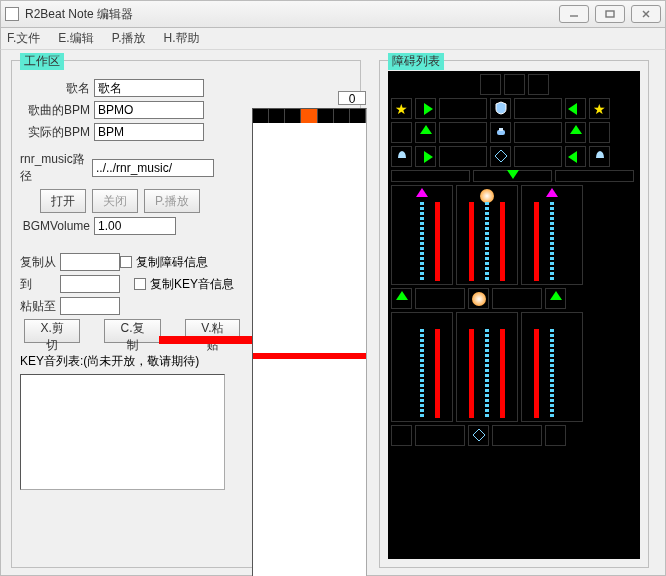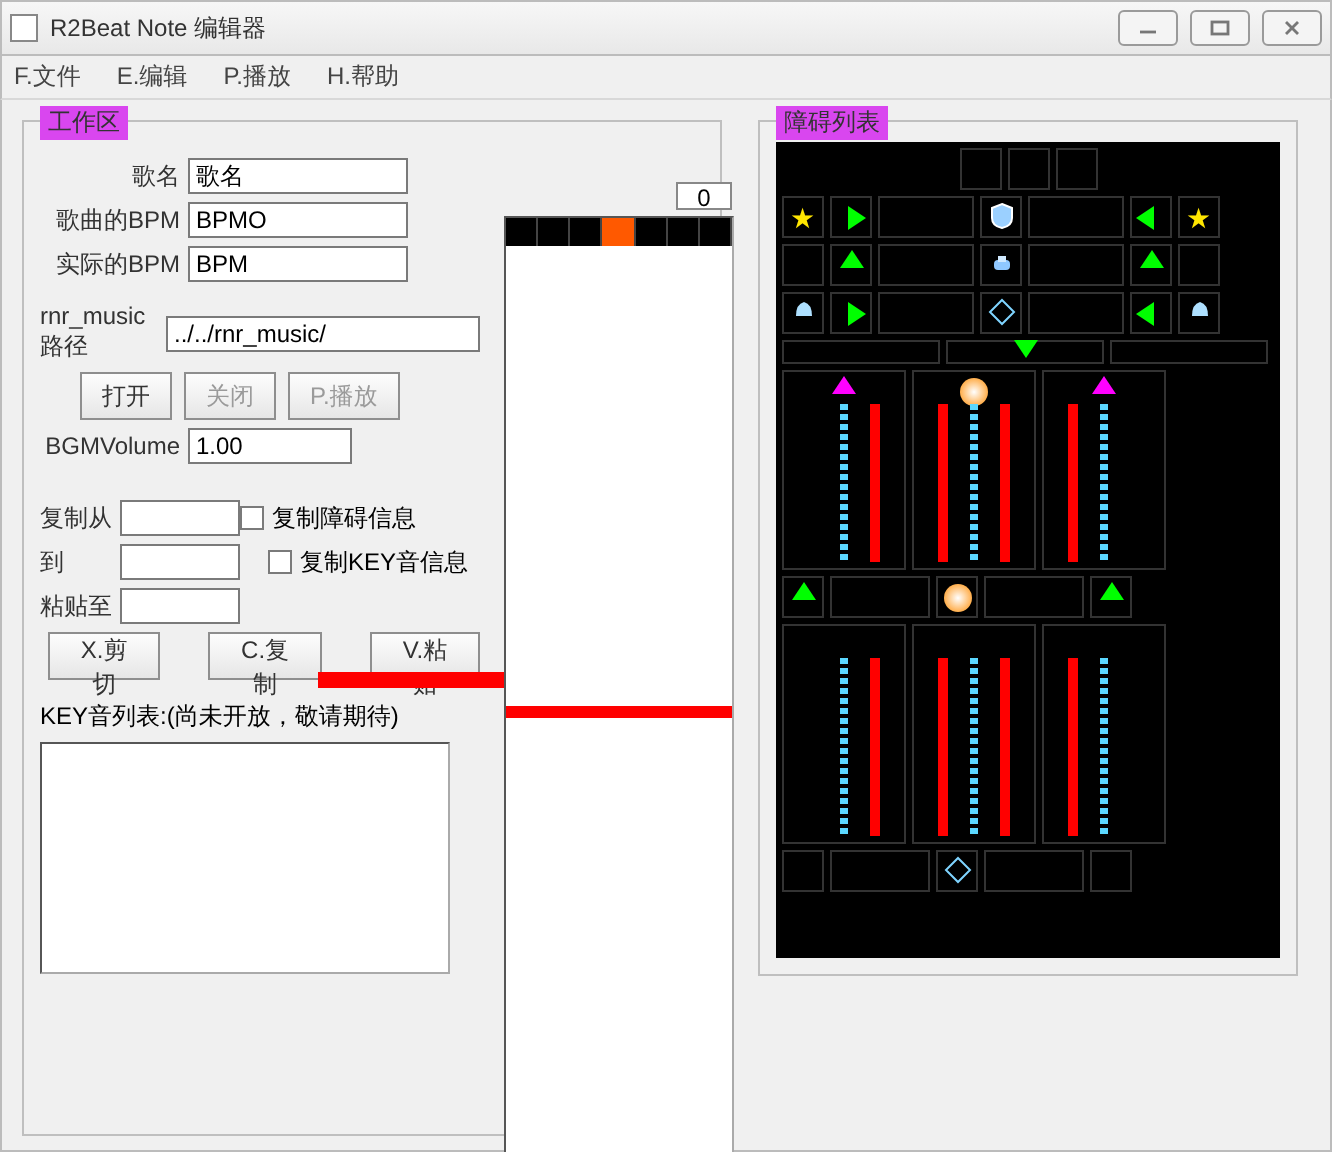--- a/index.html
+++ b/index.html
@@ -13,45 +13,45 @@
 .winbtn { width: 30px; height: 18px; border: 1px solid #9a9a9a; border-radius: 3px; background: #f4f4f4; display: flex; align-items: center; justify-content: center; color: #777; }
 .winbtn svg { width: 12px; height: 10px; stroke: #777; fill: none; stroke-width: 1.4; }
 
 
 .menubar { height: 22px; background: #f0f0f0; border-left: 1px solid #bcbcbc; border-right: 1px solid #bcbcbc; border-bottom: 1px solid #d8d8d8; display: flex; align-items: center; padding-left: 6px; gap: 18px; color: #444; }
 
 
 .client { border: 1px solid #bcbcbc; border-top: none; background: #f0f0f0; height: 526px; padding: 8px; position: relative; }
 
 .groupbox { position: absolute; border: 1px solid #bfbfbf; }
-.groupbox > .legend { position: absolute; top: -8px; left: 8px; background: #d946ef; padding: 0 4px; color: #333; }
+.groupbox > .legend { position: absolute; top: -8px; left: 8px; background: #5eead4; padding: 0 4px; color: #333; }
 
 
 .work { left: 10px; top: 10px; width: 350px; height: 508px; }
 
 
-.obst { left: 378px; top: 10px; width: 270px; height: 428px; padding-left: 16px; }
+.obst { left: 378px; top: 10px; width: 270px; height: 508px; padding-left: 16px; }
 
 
 .timeline { position: absolute; left: 251px; top: 58px; width: 115px; height: 470px; border: 1px inset #aaa; background: #fff; display: flex; flex-direction: column; }
 .timeline .thead { height: 14px; background: #000; display: flex; }
 .timeline .thead div { flex: 1; border-right: 1px solid #444; }
 .timeline .thead div.hot { background: #ff5900; }
 .timeline .tbody { flex: 1; position: relative; background: #fff; }
 .redmark { position: absolute; top: 230px; left: 0; right: 0; height: 6px; background: #ff0000; }
 .timeline .counter { position: absolute; left: 0; top: -18px; width: 100%; display:flex; align-items:center; }
 .timeline .counter .box { height: 14px; width: 28px; border: 1px solid #888; background: #fff; text-align: center; }
 .tsredtab { position:absolute; left:158px; top:286px; width:93px; height:8px; background:#ff0000; }
 
 
 .row { display: flex; align-items: center; margin: 4px 0; }
 .lbl { width: 74px; color: #333; text-align: right; padding-right: 4px; }
 input.txt { height: 18px; border: 1px solid #7a7a7a; background: #fff; padding: 0 3px; font-size: 12px; }
 input.txt.w1 { width: 110px; }
-input.txt.w2 { width: 157px; }
+input.txt.w2 { width: 122px; }
 input.txt.sm { width: 82px; }
 .btn { height: 24px; padding: 0 10px; border: 1px solid #8e8e8e; background: linear-gradient(#fdfdfd,#e6e6e6); color: #333; }
 .btn:disabled, .btn.dis { color: #9a9a9a; }
 .leftcol { position: absolute; left: 8px; top: 14px; width: 220px; }
 .sect { margin-bottom: 10px; }
 .chk { display: inline-flex; align-items: center; gap: 4px; }
 .chkbox { width: 12px; height: 12px; border: 1px solid #7a7a7a; background: #fff; }
 
 
 .keylist { border: 1px inset #aaa; background: #fff; height: 116px; width: 205px; }

